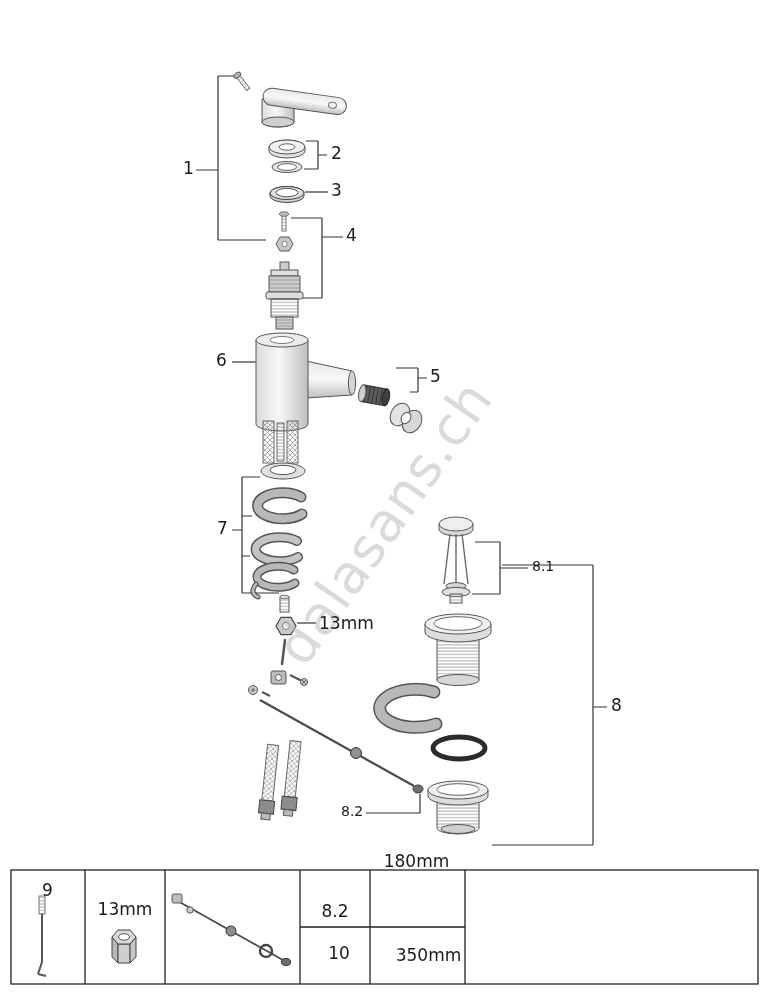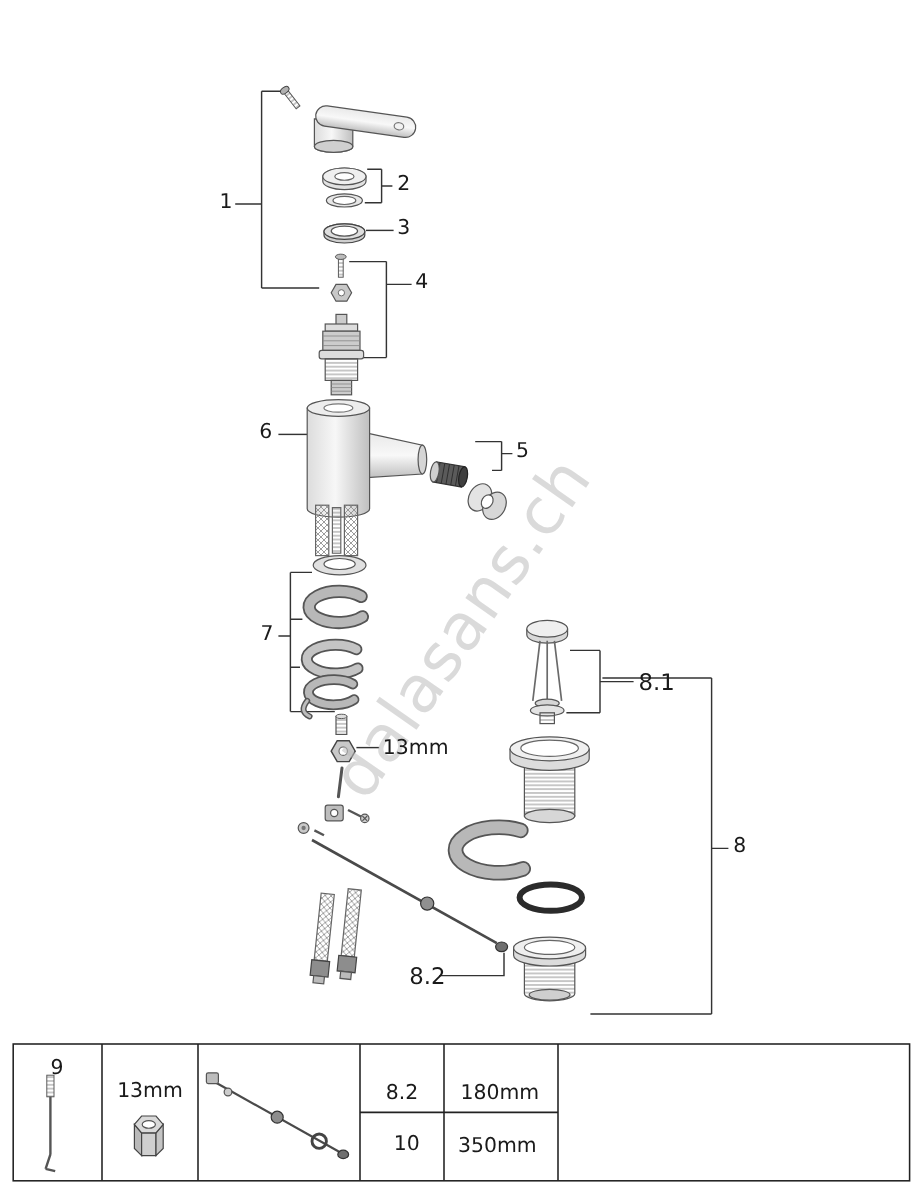--- a/index.html
+++ b/index.html
@@ -1,21 +1,21 @@
 <!DOCTYPE html>
 <html><head>
 <meta charset="utf-8">
 <style>
   html,body{margin:0;padding:0;background:#fff;}
   .page{position:relative;width:769px;height:1000px;background:#fff;overflow:hidden;
         font-family:"DejaVu Sans",sans-serif;}
   .page svg{position:absolute;left:0;top:0;}
   .lbl{position:absolute;color:#1a1a1a;font-size:17px;line-height:1.1;white-space:nowrap;}
   .lbl.sm{font-size:17px;}
-  .lbl.md{font-size:19px;}
+  .lbl.md{font-size:14px;}
   .lbl.center{text-align:center;}
   .watermark{position:absolute;left:183px;top:492px;width:400px;height:60px;
              font-size:54px;color:#bdbdbd;opacity:0.55;text-align:center;
              transform:rotate(-55deg);letter-spacing:1px;pointer-events:none;}
 </style>
 </head>
 <body>
 
 <div class="page">
 
@@ -248,17 +248,17 @@
 <div class="lbl" style="left:216px;top:351px">6</div>
 <div class="lbl" style="left:217px;top:519px">7</div>
 <div class="lbl" style="left:611px;top:696px">8</div>
 <div class="lbl md" style="left:532px;top:559px">8.1</div>
 <div class="lbl md" style="left:341px;top:804px">8.2</div>
 <div class="lbl sm" style="left:319px;top:614px">13mm</div>
 
 <div class="lbl center" style="left:10px;top:881px;width:75px">9</div>
 <div class="lbl center sm" style="left:85px;top:900px;width:80px">13mm</div>
 <div class="lbl center sm" style="left:300px;top:902px;width:70px">8.2</div>
-<div class="lbl center sm" style="left:370px;top:902px;width:93px">180mm</div>
+<div class="lbl center sm" style="left:370px;top:852px;width:93px">180mm</div>
 <div class="lbl center" style="left:300px;top:944px;width:78px">10</div>
-<div class="lbl center sm" style="left:370px;top:946px;width:89px">350mm</div>
+<div class="lbl center sm" style="left:384px;top:946px;width:89px">350mm</div>
 
 </div>
 
 </body></html>

